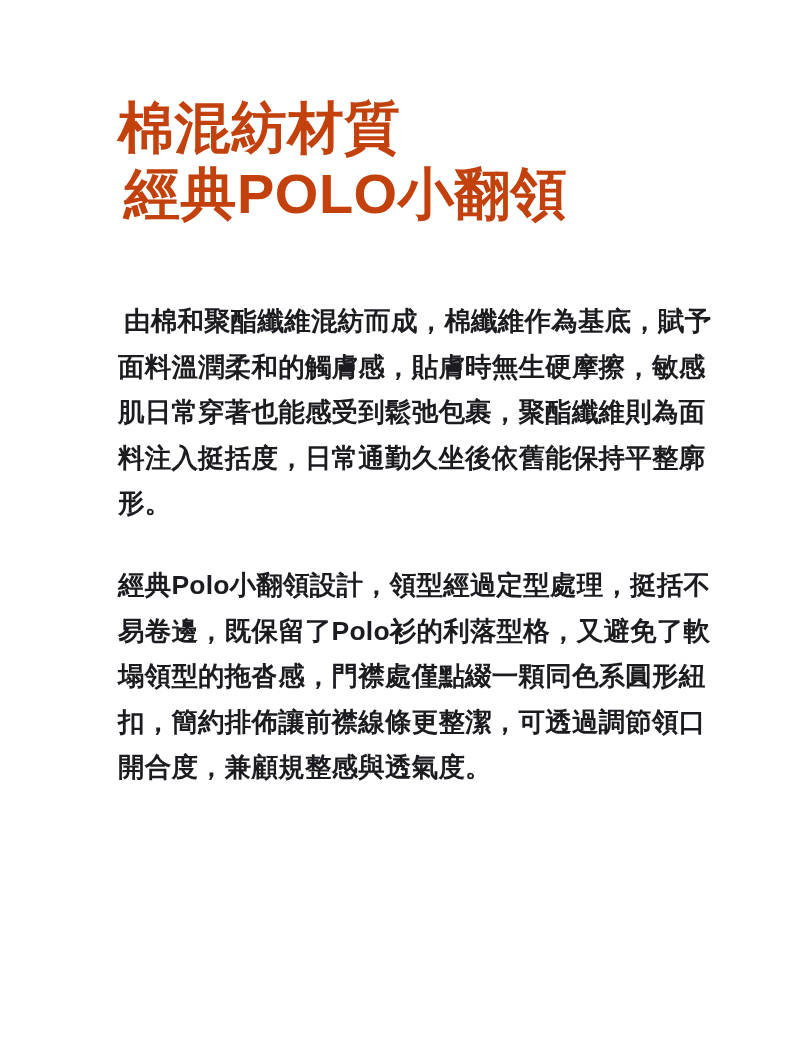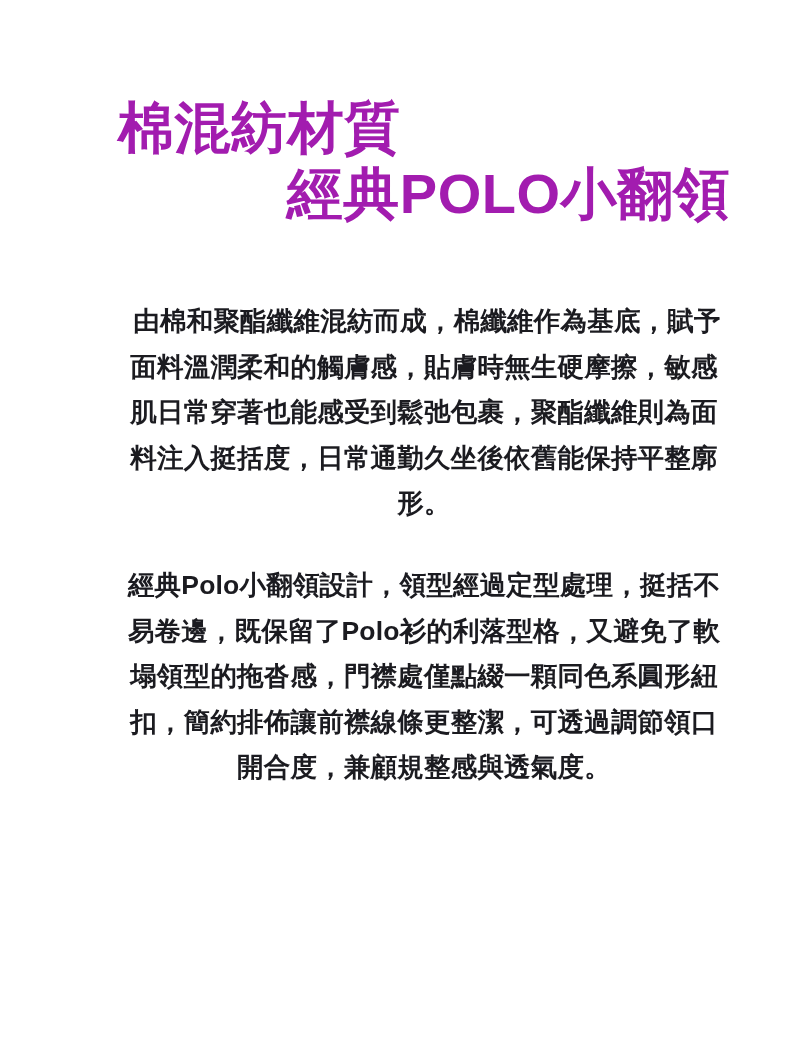--- a/index.html
+++ b/index.html
@@ -23,30 +23,28 @@
   }
   .title-block {
     margin: 0;
     padding: 0;
   }
   .title-line {
     font-size: 56px;
     line-height: 1.18;
     font-weight: 700;
     letter-spacing: 0.5px;
-    color: #a21caf;
+    color: #c2410c;
     white-space: nowrap;
   }
   .title-line.second {
     margin-left: 6px;
-    text-align: right;
   }
   .body-block {
     margin-top: 72px;
-    text-align: center;
   }
   .para {
     font-size: 26.5px;
     line-height: 1.72;
     font-weight: 700;
     color: #1b1b20;
     letter-spacing: 0.2px;
   }
   .para.first {
     text-indent: 6px;

